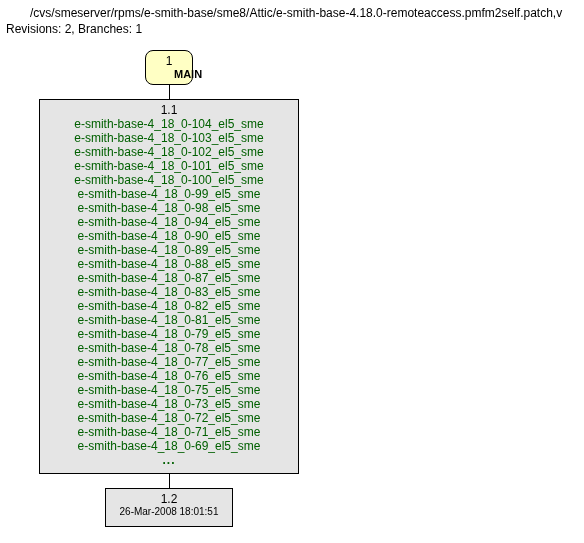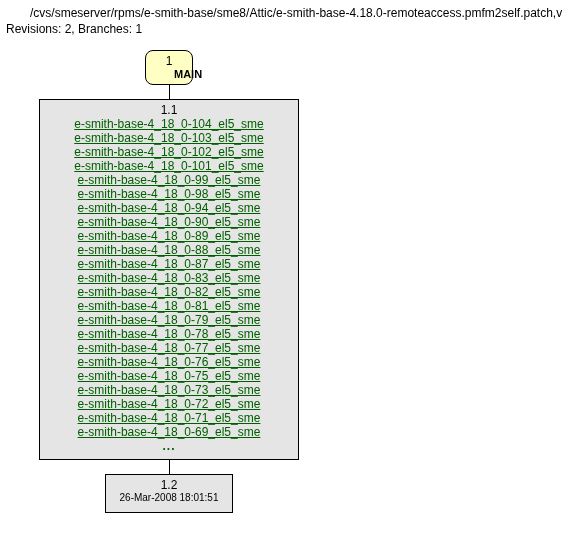--- a/index.html
+++ b/index.html
@@ -69,21 +69,20 @@
   }
   .rev-date {
     font-size: 10px;
     margin-bottom: 3px;
   }
   .tags {
     color: #006000;
     font-size: 12px;
     line-height: 14px;
     text-align: center;
-    text-decoration: underline;
   }
   .tags div {
     white-space: nowrap;
   }
   .ellipsis {
     color: #006000;
     font-weight: bold;
     font-size: 12px;
     text-align: center;
     letter-spacing: 1px;
@@ -117,20 +116,21 @@
 
     <div class="connector" style="height:14px"></div>
 
     <div class="node rev-box">
       <div class="rev-num">1.1</div>
       <div class="tags" id="tags11">
           <div>e-smith-base-4_18_0-104_el5_sme</div>
           <div>e-smith-base-4_18_0-103_el5_sme</div>
           <div>e-smith-base-4_18_0-102_el5_sme</div>
           <div>e-smith-base-4_18_0-101_el5_sme</div>
+          <div>e-smith-base-4_18_0-100_el5_sme</div>
           <div>e-smith-base-4_18_0-99_el5_sme</div>
           <div>e-smith-base-4_18_0-98_el5_sme</div>
           <div>e-smith-base-4_18_0-94_el5_sme</div>
           <div>e-smith-base-4_18_0-90_el5_sme</div>
           <div>e-smith-base-4_18_0-89_el5_sme</div>
           <div>e-smith-base-4_18_0-88_el5_sme</div>
           <div>e-smith-base-4_18_0-87_el5_sme</div>
           <div>e-smith-base-4_18_0-83_el5_sme</div>
           <div>e-smith-base-4_18_0-82_el5_sme</div>
           <div>e-smith-base-4_18_0-81_el5_sme</div>

